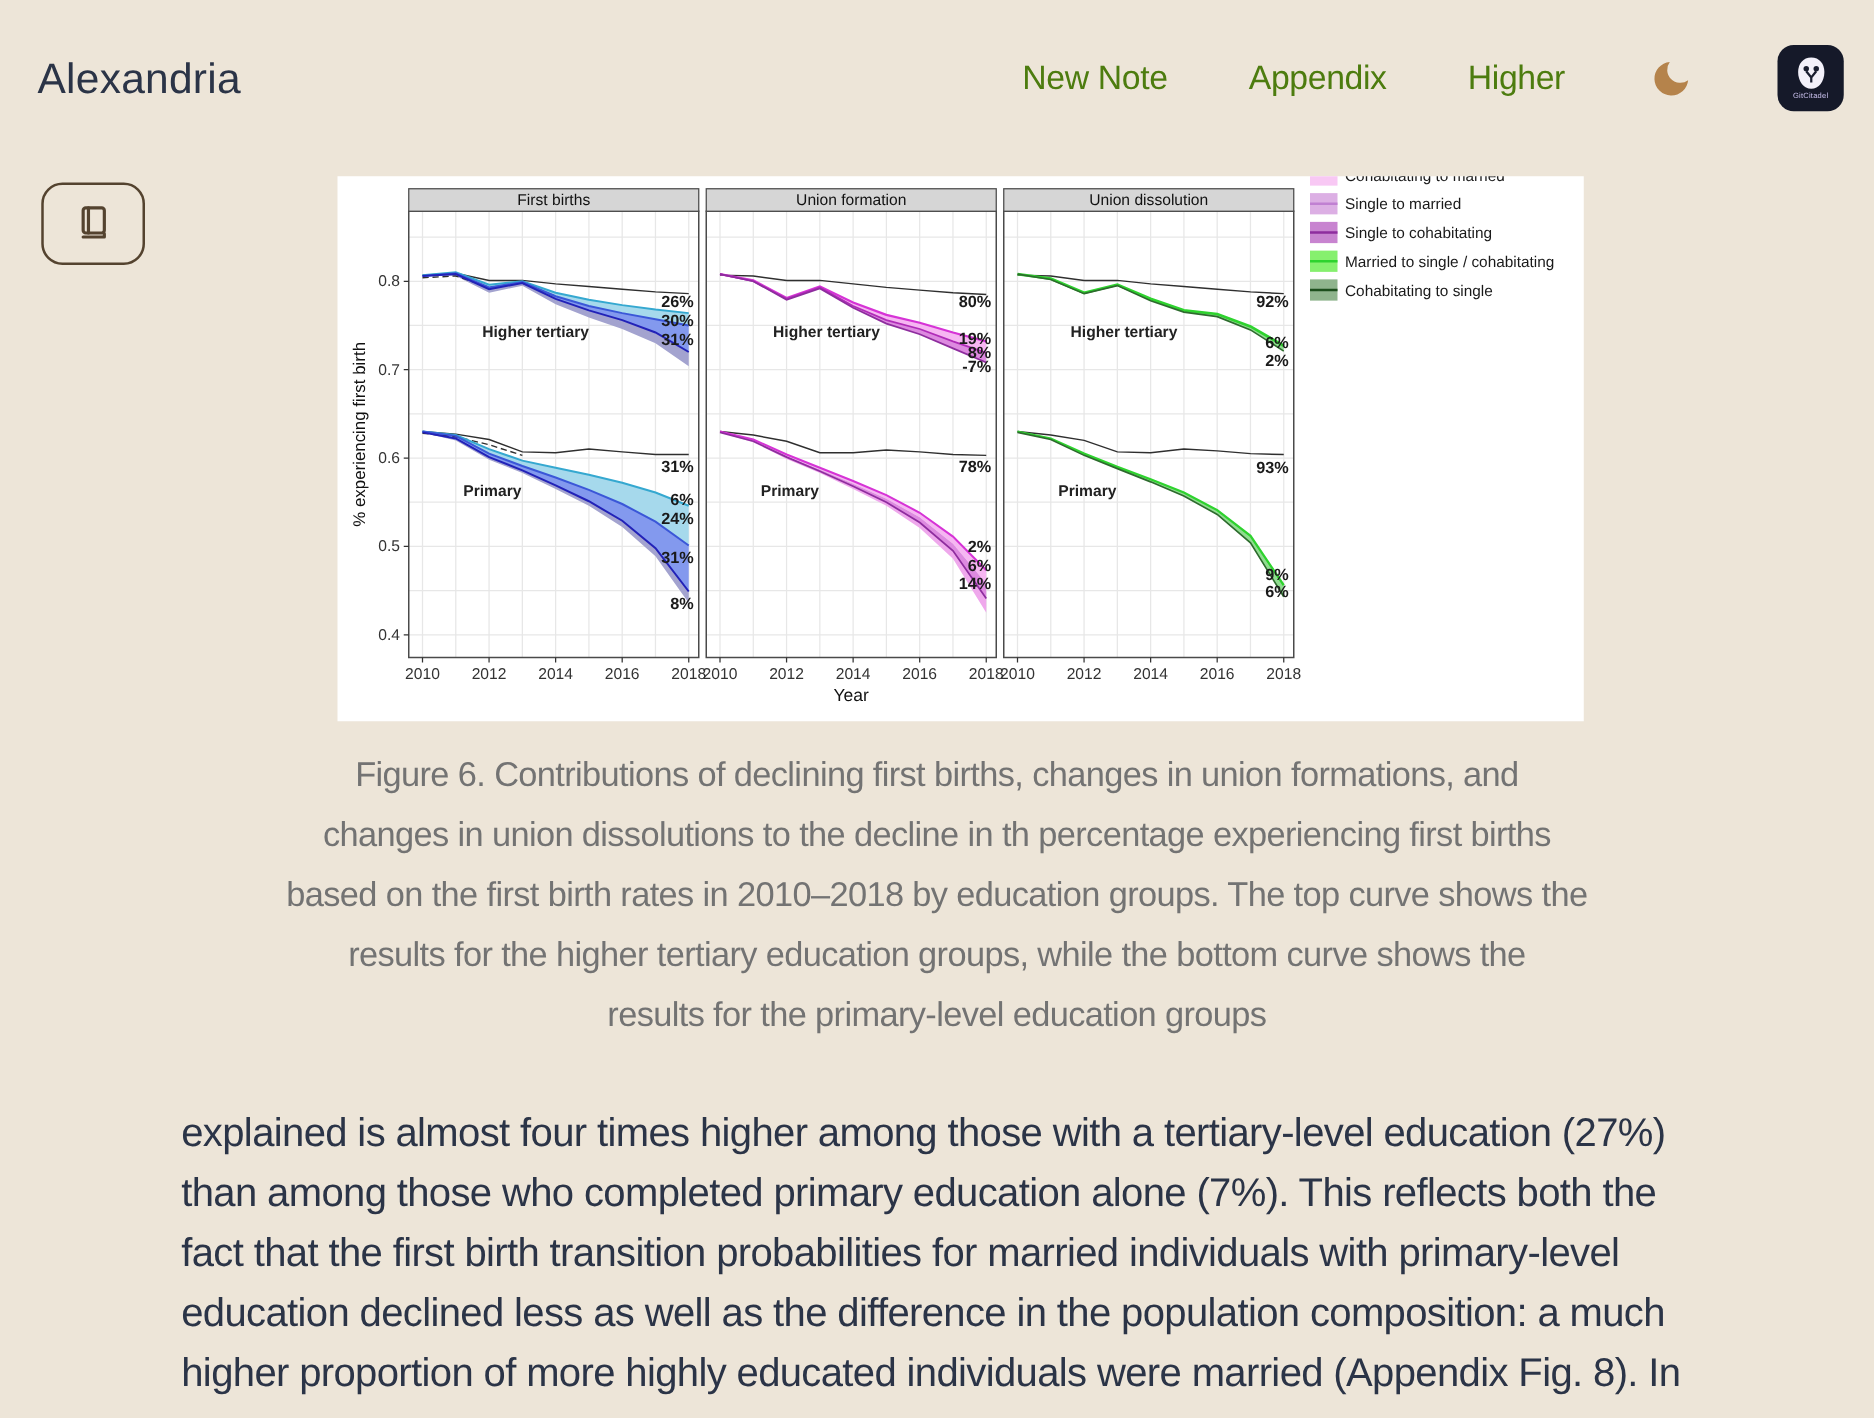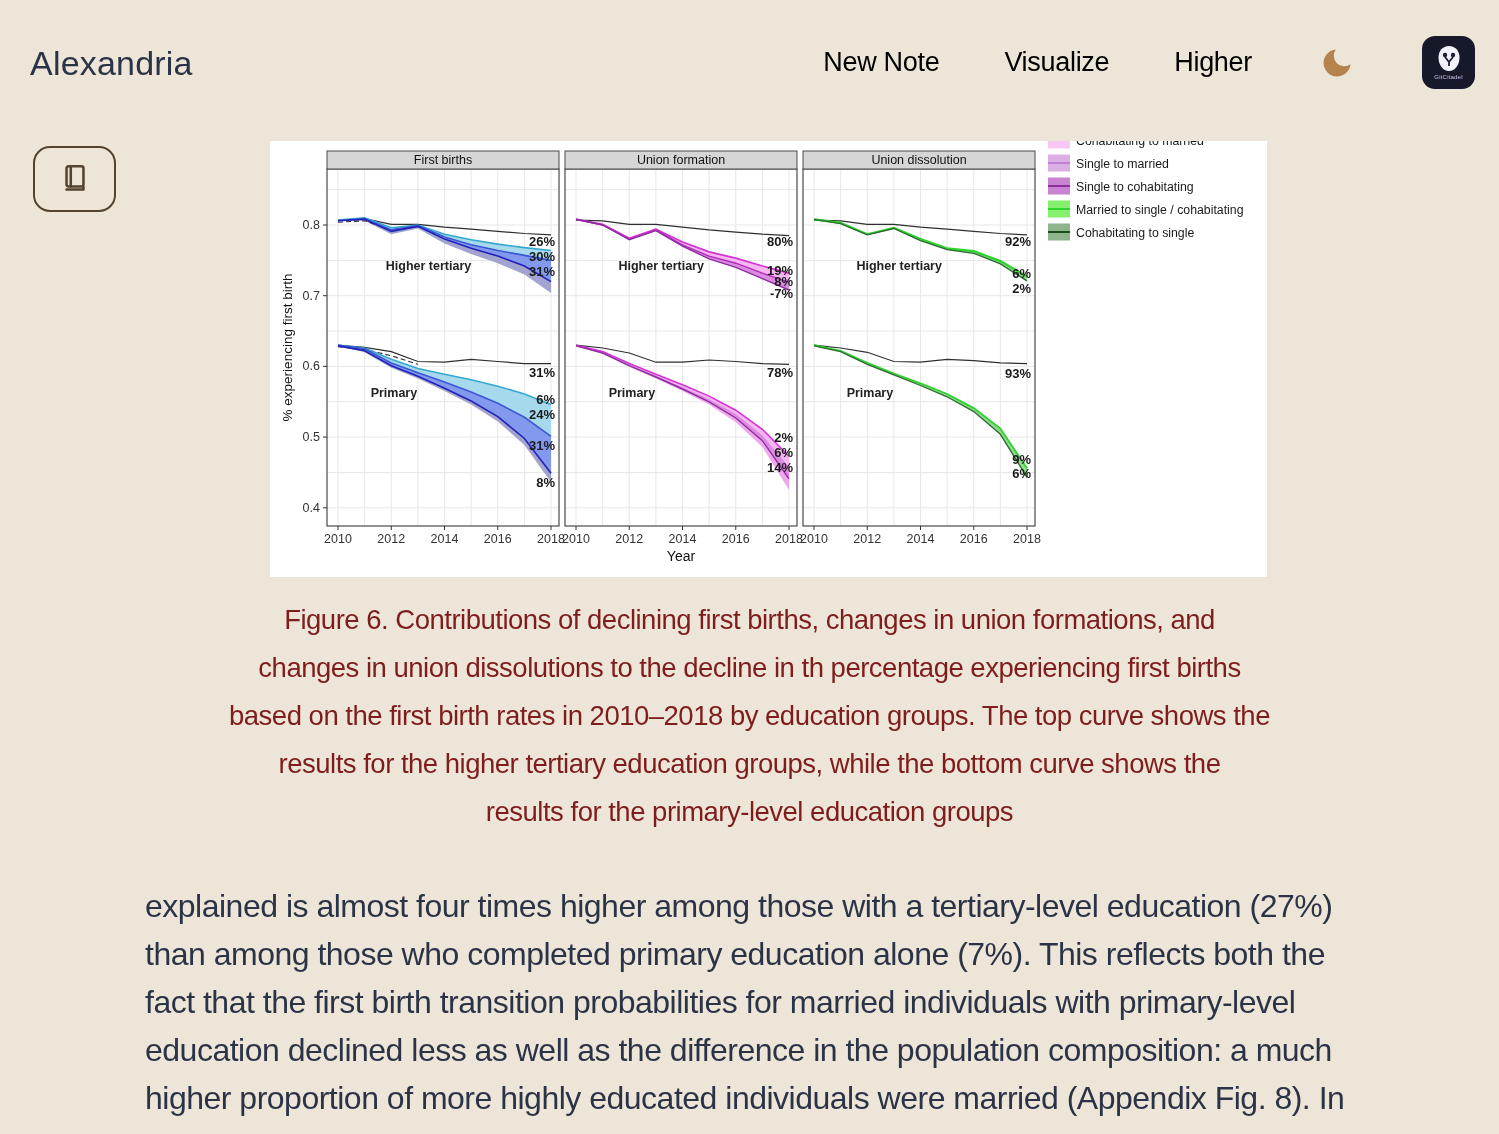--- a/index.html
+++ b/index.html
@@ -14,21 +14,21 @@
   }
   
   .brand {
     position: absolute; left: 30px; top: 44px;
     font-size: 34px; font-weight: 400; letter-spacing: 0.2px; color:#2B3447;
   }
   .nav {
     position: absolute; right: 24px; top: 36px;
     display: flex; align-items: center; gap: 65px;
   }
-  .nav-link { font-size: 27px; color:#000000; cursor: pointer; letter-spacing:-0.3px; }
+  .nav-link { font-size: 27px; color:#4d7c0f; cursor: pointer; letter-spacing:-0.3px; }
   .moon-btn { width: 40px; height: 40px; position: relative; cursor: pointer; display:flex; align-items:center; justify-content:center; }
   .logo-btn {
     width: 53px; height: 53px; border-radius: 13px;
     background: #151929; cursor: pointer;
     display: flex; flex-direction: column; align-items: center; justify-content: center;
   }
   .logo-text { font-size: 6px; color: #CCC3F0; margin-top: 1px; letter-spacing: 0.2px; }
   
   .book-btn {
     position: absolute; left: 33px; top: 146px;
@@ -40,41 +40,41 @@
   
   .figure-area {
     position: absolute; left: 270px; top: 141px;
     width: 997px; height: 436px; background: #ffffff;
   }
   .figure-area svg { display: block; font-family: "Liberation Sans", sans-serif; }
   .caption {
     position: absolute; left: 100px; right: 100px; top: 596px;
     text-align: center;
     font-size: 27.5px; line-height: 48px; letter-spacing: -0.5px;
-    color: #7f1d1d; white-space: pre-line;
+    color: #737373; white-space: pre-line;
   }
   .body-text {
     position: absolute; left: 145px; right: 85px; top: 882px;
     font-size: 32px; line-height: 48px; letter-spacing: -0.5px;
     color: #2B3447; white-space: pre-line;
   }
   .body-text-clip {
     position: absolute; left: 145px; right: 85px; top: 1122px;
     font-size: 28px; line-height: 48px; letter-spacing: -0.5px;
     color: #2B3447; white-space: nowrap; overflow: hidden;
   }
 </style>
 </head>
 <body>
 
 <div class="brand">Alexandria</div>
 
 <div class="nav">
   <span class="nav-link">New Note</span>
-  <span class="nav-link">Visualize</span>
+  <span class="nav-link">Appendix</span>
   <span class="nav-link">Higher</span>
   <span class="moon-btn">
     <svg width="36" height="36" viewBox="0 0 24 24">
       <path d="M21 12.79A9 9 0 1 1 11.21 3 7 7 0 0 0 21 12.79z" fill="#B5834B"></path>
     </svg>
   </span>
   <span class="logo-btn">
     <svg width="26" height="28" viewBox="0 0 26 28">
       <path d="M13 1 C6.5 1 2.5 6 2.5 12.5 C2.5 20 7 26 13 26 C19 26 23.5 20 23.5 12.5 C23.5 6 19.5 1 13 1 Z" fill="#F3F1FA"></path>
       <circle cx="9" cy="10" r="2.2" fill="#1A1E30"></circle>

